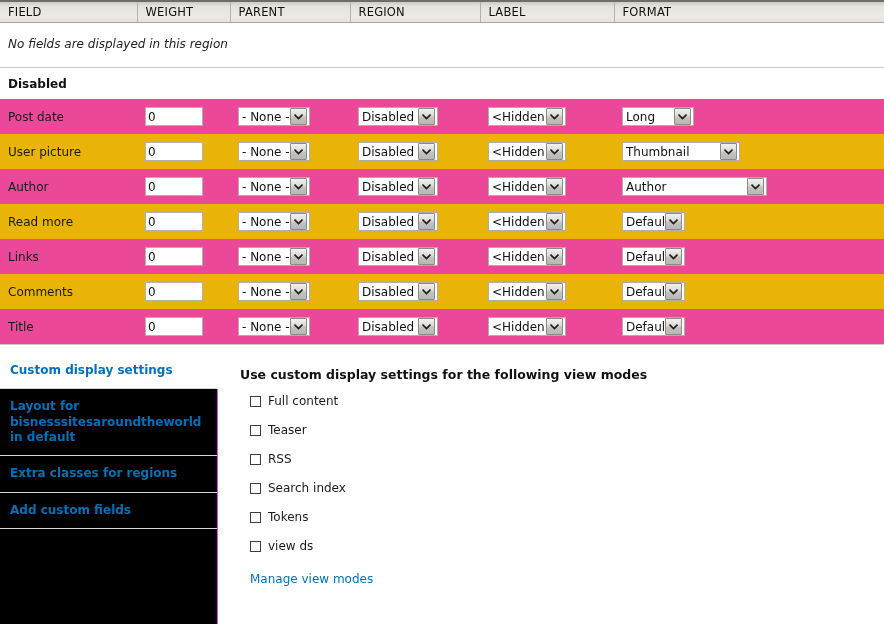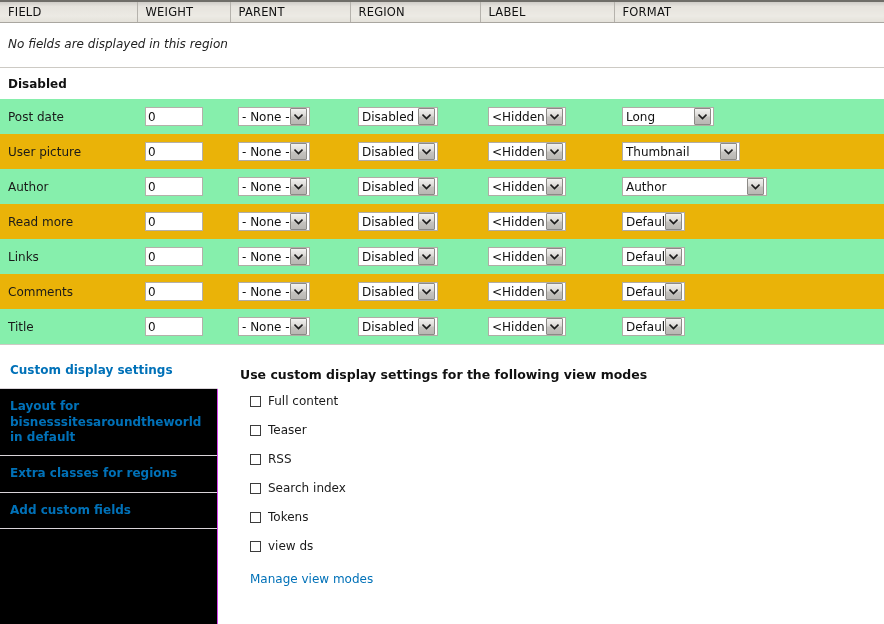--- a/index.html
+++ b/index.html
@@ -60,21 +60,21 @@
     font-weight: bold;
     font-size: 12px;
     color: #111;
   }
   .field-row td {
     padding: 4px 0 4px 8px;
     vertical-align: middle;
     height: 27px;
     border: none;
   }
-  .field-row.odd td  { background: #86efac; }
+  .field-row.odd td  { background: #ec4899; }
   .field-row.even td { background: #eab308; }
   .field-row td.fieldname { font-size: 12px; color: #1a1a1a; }
   .table-bottom-rule {
     width: 884px;
     height: 1px;
     background: #cdcac4;
   }
 
   
   input.weight-input {
@@ -119,21 +119,21 @@
     border-radius: 1px;
     display: flex;
     align-items: center;
     justify-content: center;
   }
   .sel .sel-arrow svg { display: block; }
 
   .sel-none      { width: 72px; }
   .sel-region    { width: 80px; }
   .sel-label     { width: 78px; }
-  .fmt-long      { width: 92px; }
+  .fmt-long      { width: 72px; }
   .fmt-thumbnail { width: 118px; }
   .fmt-author    { width: 145px; }
   .fmt-default   { width: 63px; }
 
   
   .vt-wrap {
     position: relative;
     width: 884px;
     margin-top: 8px;
     display: flex;

